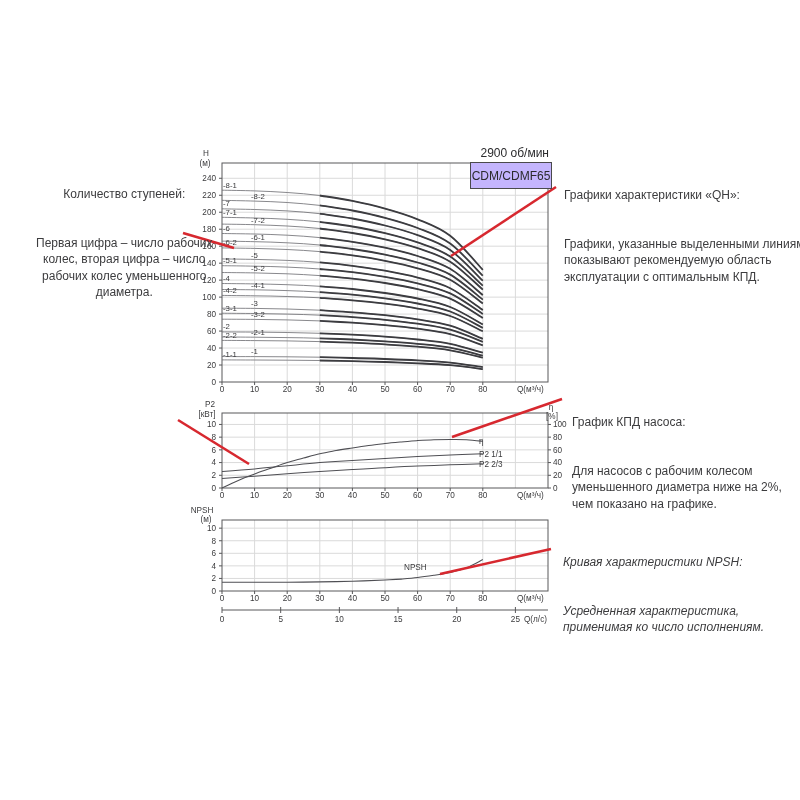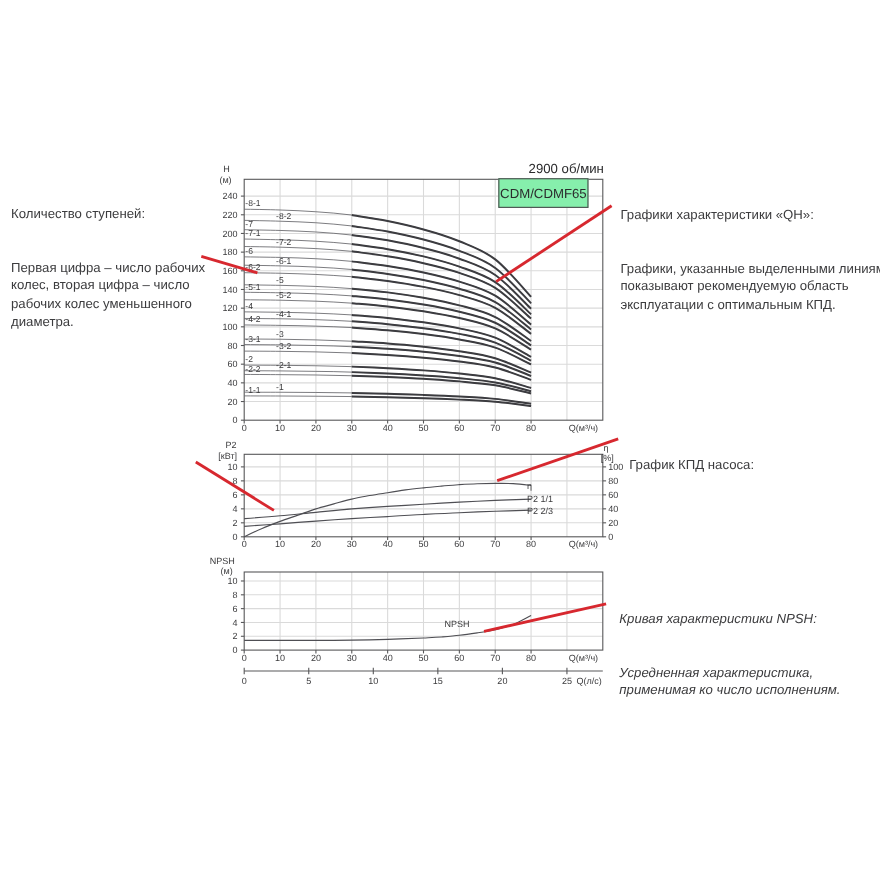--- a/index.html
+++ b/index.html
@@ -4,22 +4,22 @@
 <style>
   html,body{margin:0;padding:0;background:#fff;}
   .page{position:relative;width:800px;height:800px;background:#fff;overflow:hidden;
         font-family:"Liberation Sans",sans-serif;}
   svg text{font-family:"Liberation Sans",sans-serif;fill:#3b3b3d;}
   .annot{position:absolute;color:#3c3c3e;font-size:12px;line-height:16.4px;white-space:pre;}
   .annot .t{white-space:pre;}
   .annot .b{white-space:pre;}
   .rpm{position:absolute;left:429px;top:146px;width:120px;text-align:right;
        font-size:12px;color:#2b2b2d;}
-  .model-box{position:absolute;left:453px;top:162px;width:80px;height:25px;
-       border:1px solid #4a4a4c;background:#86efac;display:flex;align-items:center;
+  .model-box{position:absolute;left:470px;top:162px;width:80px;height:25px;
+       border:1px solid #4a4a4c;background:#c4b5fd;display:flex;align-items:center;
        justify-content:center;font-size:12px;color:#2b2b2d;z-index:3;}
   #charts{position:absolute;left:0;top:0;}
 </style>
 </head>
 <body>
 
 <div class="page">
 
   <svg id="charts" width="800" height="800">
       <g>
@@ -302,38 +302,41 @@
         <line x1="562" y1="399" x2="452" y2="437" stroke="#d7282f" stroke-width="2.6"></line>
         <line x1="551" y1="549" x2="440" y2="574" stroke="#d7282f" stroke-width="2.6"></line>
       </g>
     </svg>
 
   <div class="rpm">2900 об/мин</div>
   <div class="model-box">
     <span>CDM/CDMF65</span>
   </div>
 
-  <div class="annot" style="left:10px;top:153px;">
+  <div class="annot" style="left:36px;top:153px;text-align:center;">
     <div class="t">Количество ступеней:</div>
     <div class="b">Первая цифра – число рабочих
 колес, вторая цифра – число
 рабочих колес уменьшенного
 диаметра.</div>
   </div>
 
 
   <div class="annot" style="left:564px;top:154px;">
     <div class="t">Графики характеристики «QH»:</div>
     <div class="b">Графики, указанные выделенными линиями,
 показывают рекомендуемую область
 эксплуатации с оптимальным КПД.</div>
   </div>
 
   <div class="annot" style="left:572px;top:381px;">
     <div class="t">График КПД насоса:</div>
+    <div class="b">Для насосов с рабочим колесом
+уменьшенного диаметра ниже на 2%,
+чем показано на графике.</div>
   </div>
 
   <div class="annot" style="left:563px;top:521px;font-style:italic;">
     <div class="t">Кривая характеристики NPSH:</div>
     <div class="b">Усредненная характеристика,
 применимая ко число исполнениям.</div>
   </div>
 
 </div>
 

